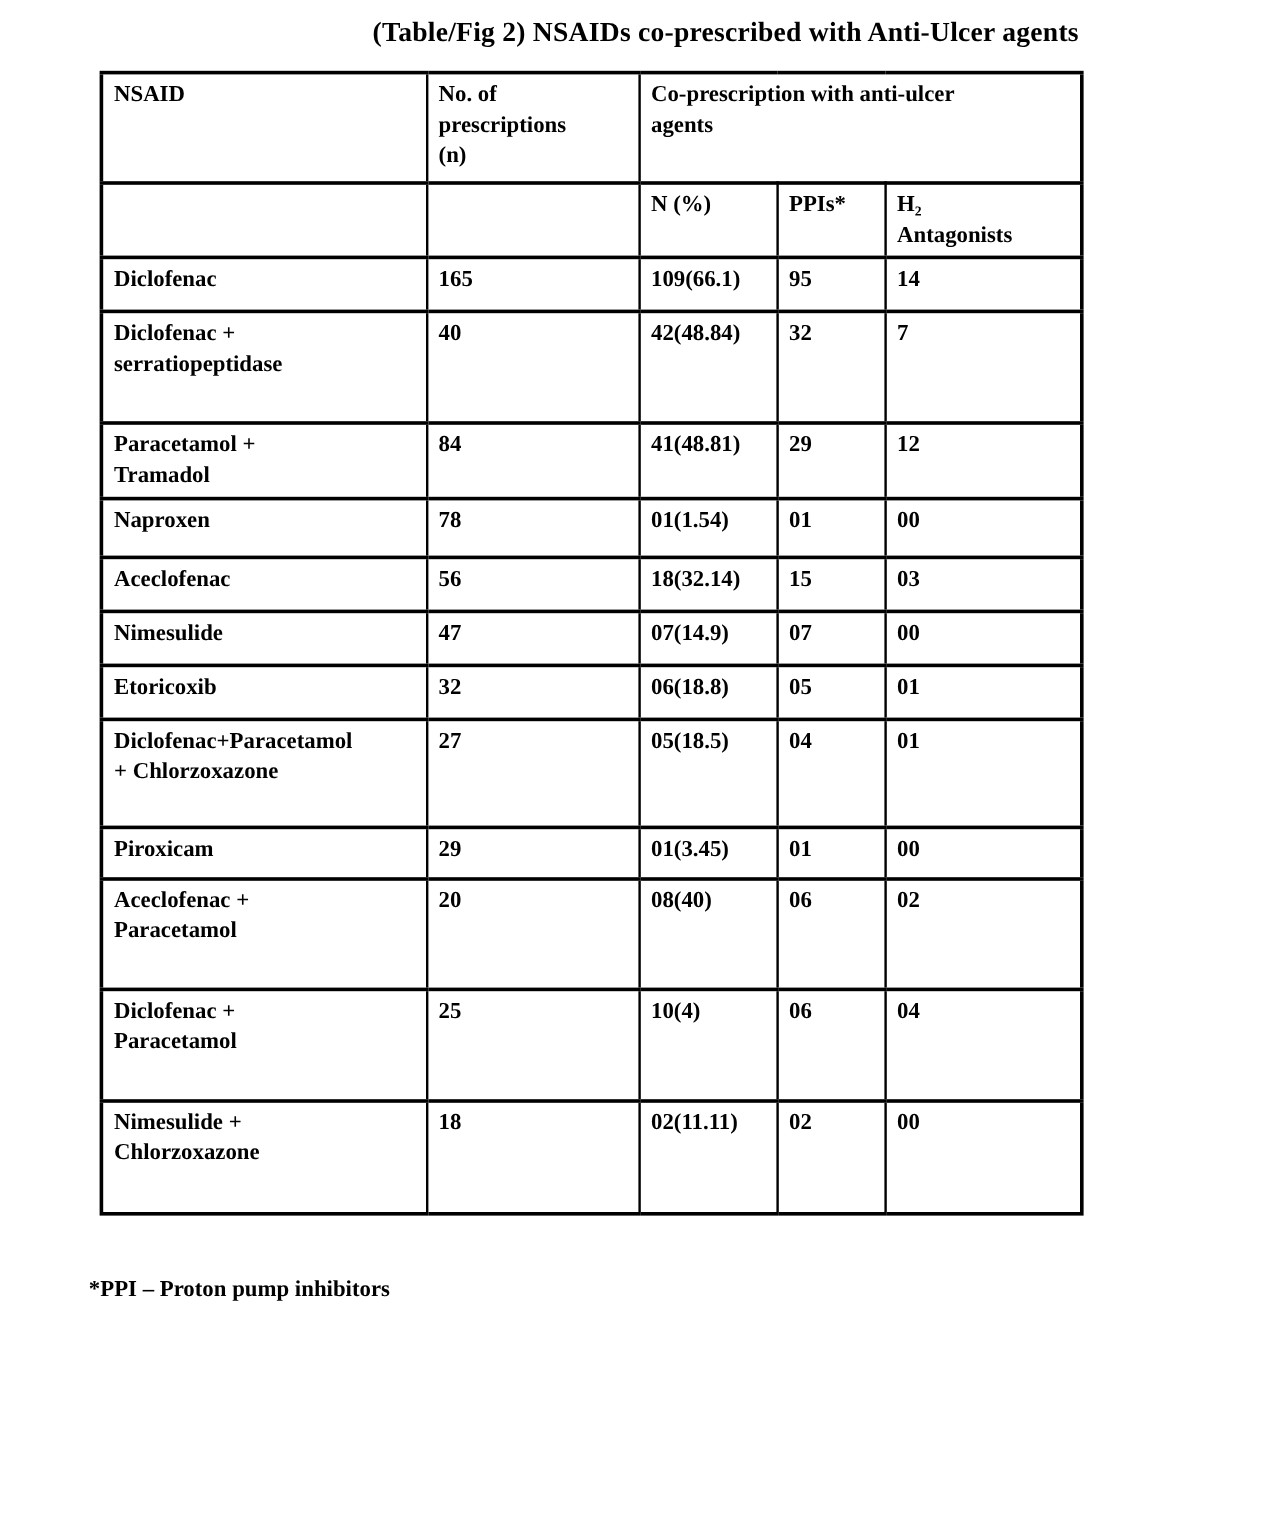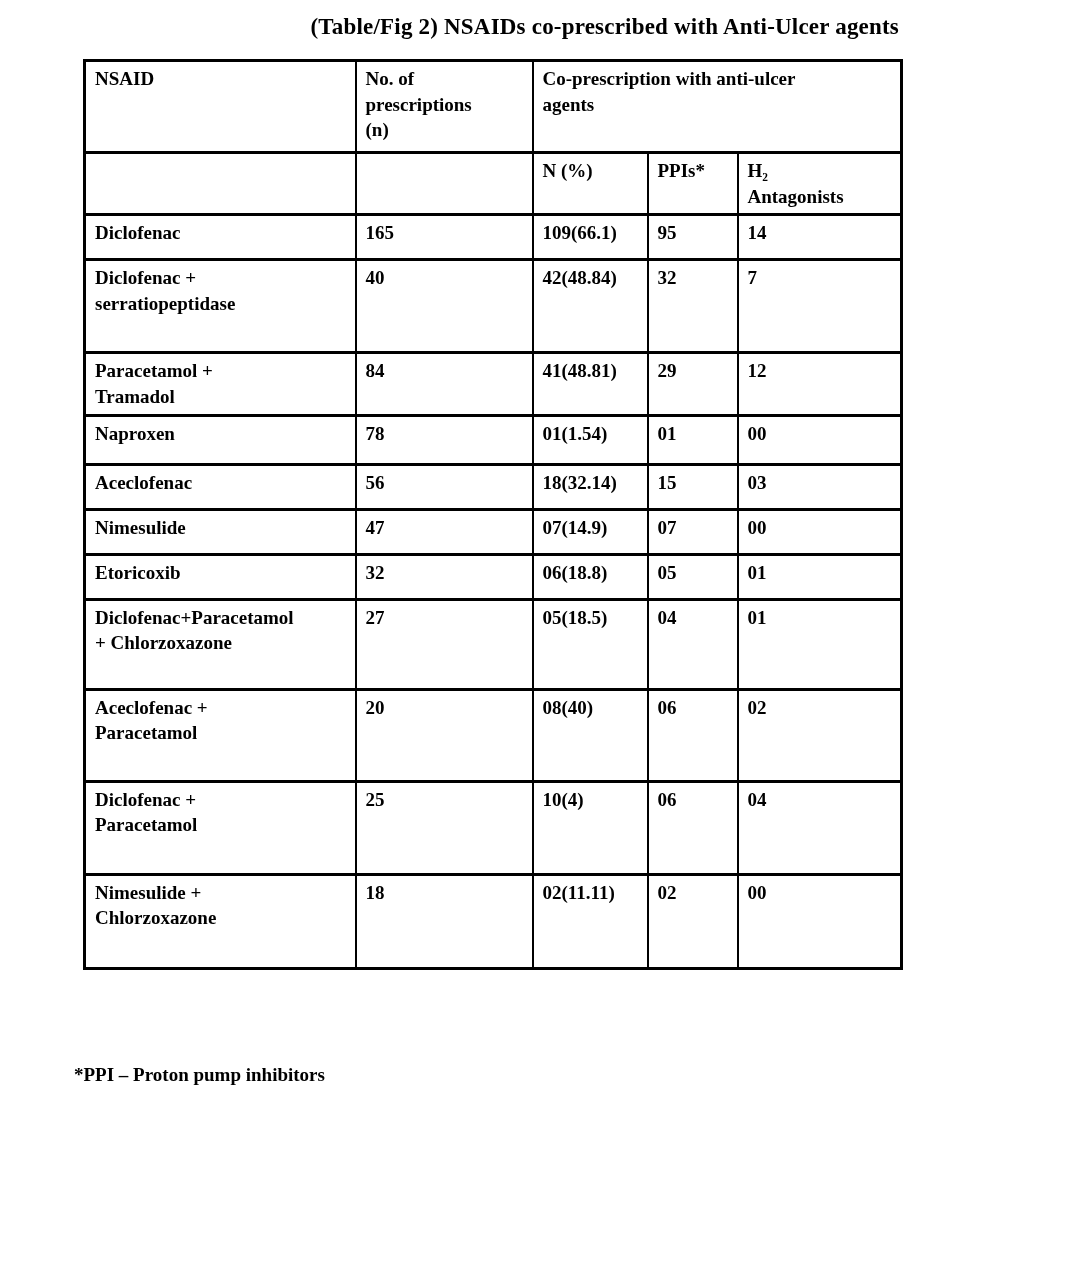--- a/index.html
+++ b/index.html
@@ -154,20 +154,27 @@
         <td>01</td>
       </tr>
       <tr class="rh-90">
         <td>Diclofenac+Paracetamol
 + Chlorzoxazone</td>
         <td>27</td>
         <td>05(18.5)</td>
         <td>04</td>
         <td>01</td>
       </tr>
+      <tr class="rh-43">
+        <td>Piroxicam</td>
+        <td>29</td>
+        <td>01(3.45)</td>
+        <td>01</td>
+        <td>00</td>
+      </tr>
       <tr class="rh-92">
         <td>Aceclofenac +
 Paracetamol</td>
         <td>20</td>
         <td>08(40)</td>
         <td>06</td>
         <td>02</td>
       </tr>
       <tr class="rh-93">
         <td>Diclofenac +

